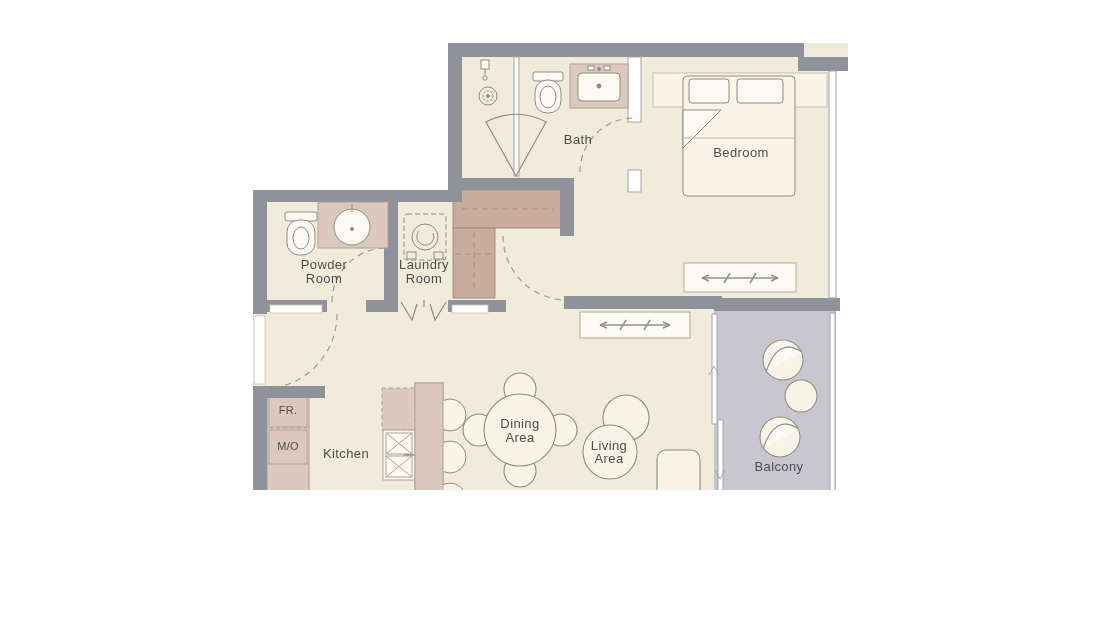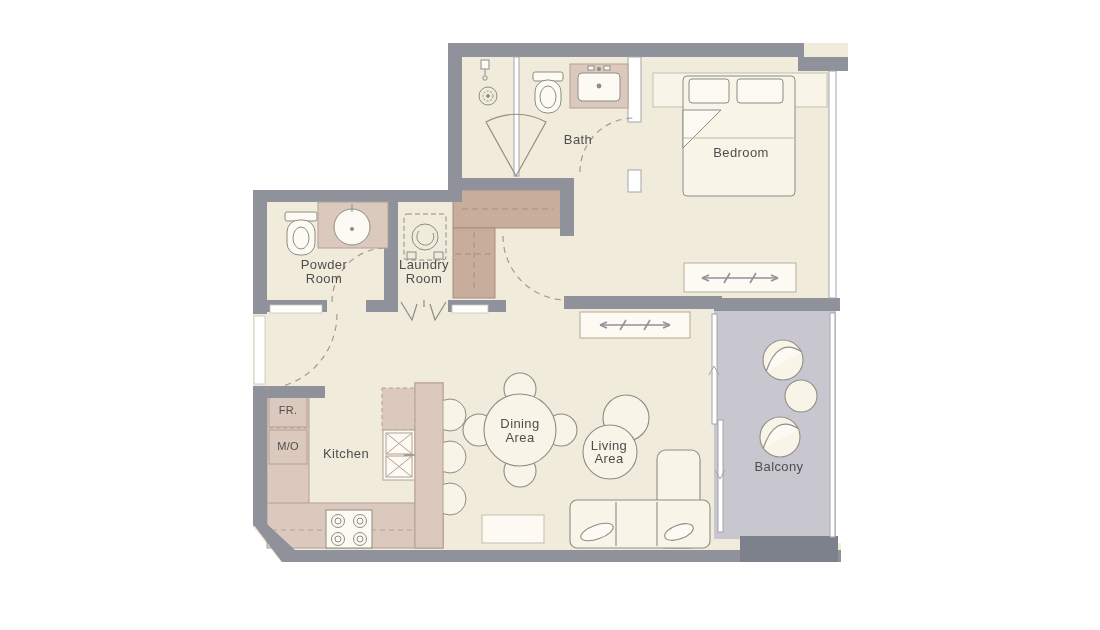--- a/index.html
+++ b/index.html
@@ -12,21 +12,21 @@
     --closet-stroke:#a58e7d;
     --balcony:#c8c6ce;
     --furn-fill:#f8f4e7;
     --furn-white:#fcfaf2;
     --stroke:#8d8d85;
     --window-stroke:#a2a5ac;
     --dash:#a6988a;
     --text:#4e4e4e;
   }
   html,body{margin:0;padding:0;background:#ffffff;}
-  .stage{width:1100px;height:630px;position:relative;background:#ffffff;overflow:hidden;}
+  .stage{width:1100px;height:490px;position:relative;background:#ffffff;overflow:hidden;}
   svg{display:block;}
   text{
     font-family:"Liberation Sans","DejaVu Sans",sans-serif;
     fill:var(--text);
     letter-spacing:0.4px;
   }
   .room-label{font-size:13px;}
   .small-label{font-size:11px;letter-spacing:0.2px;}
 </style>
 </head>

